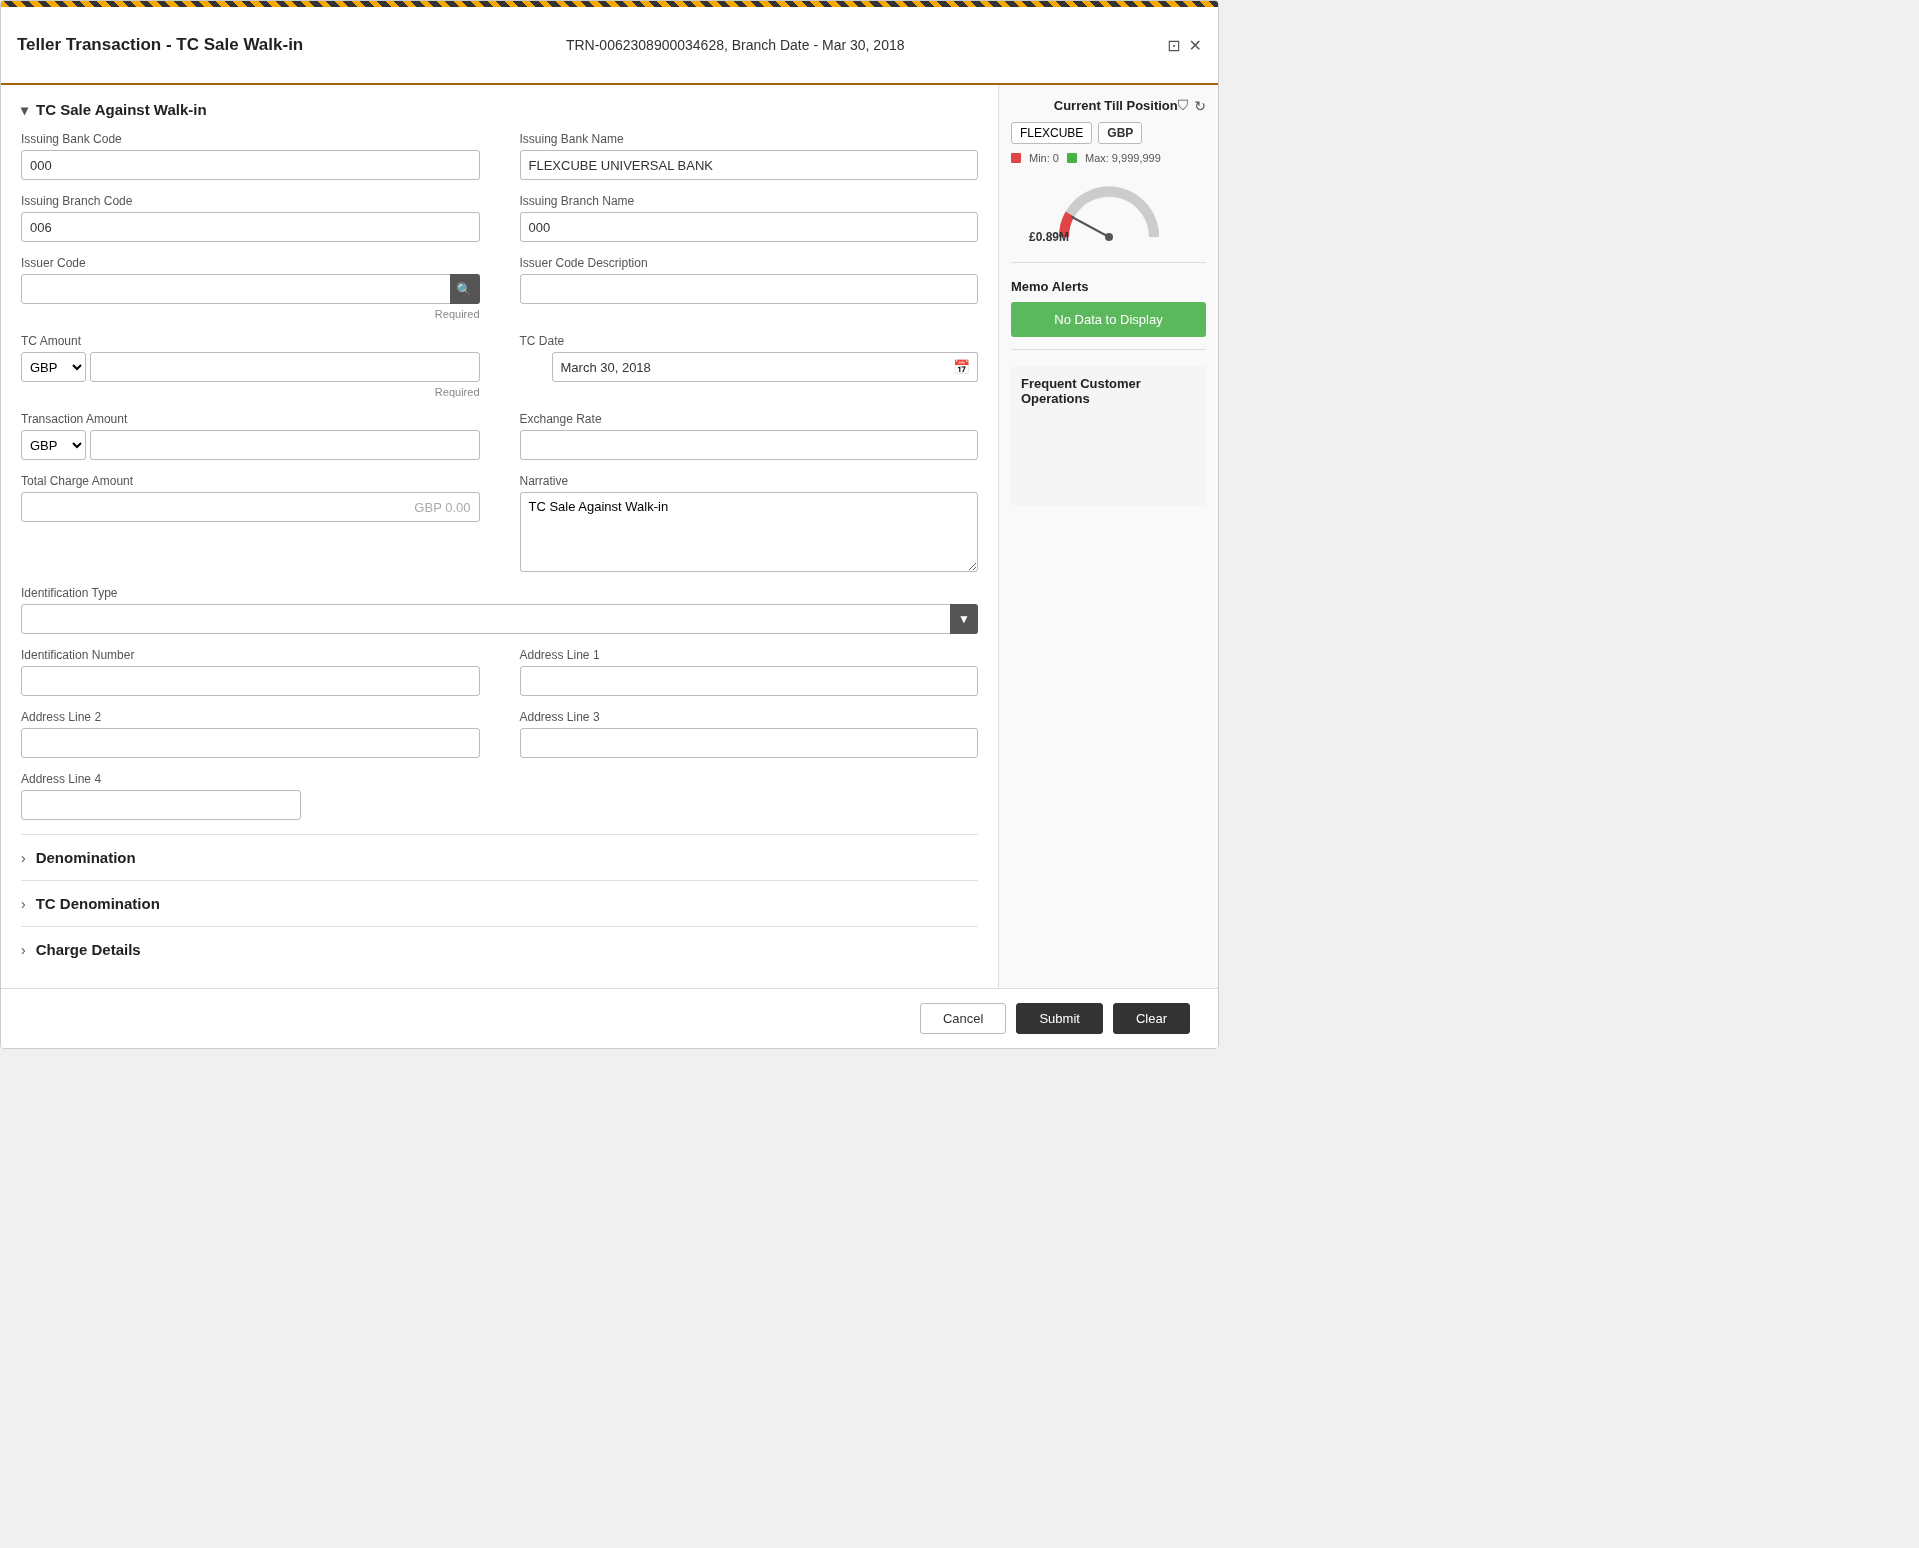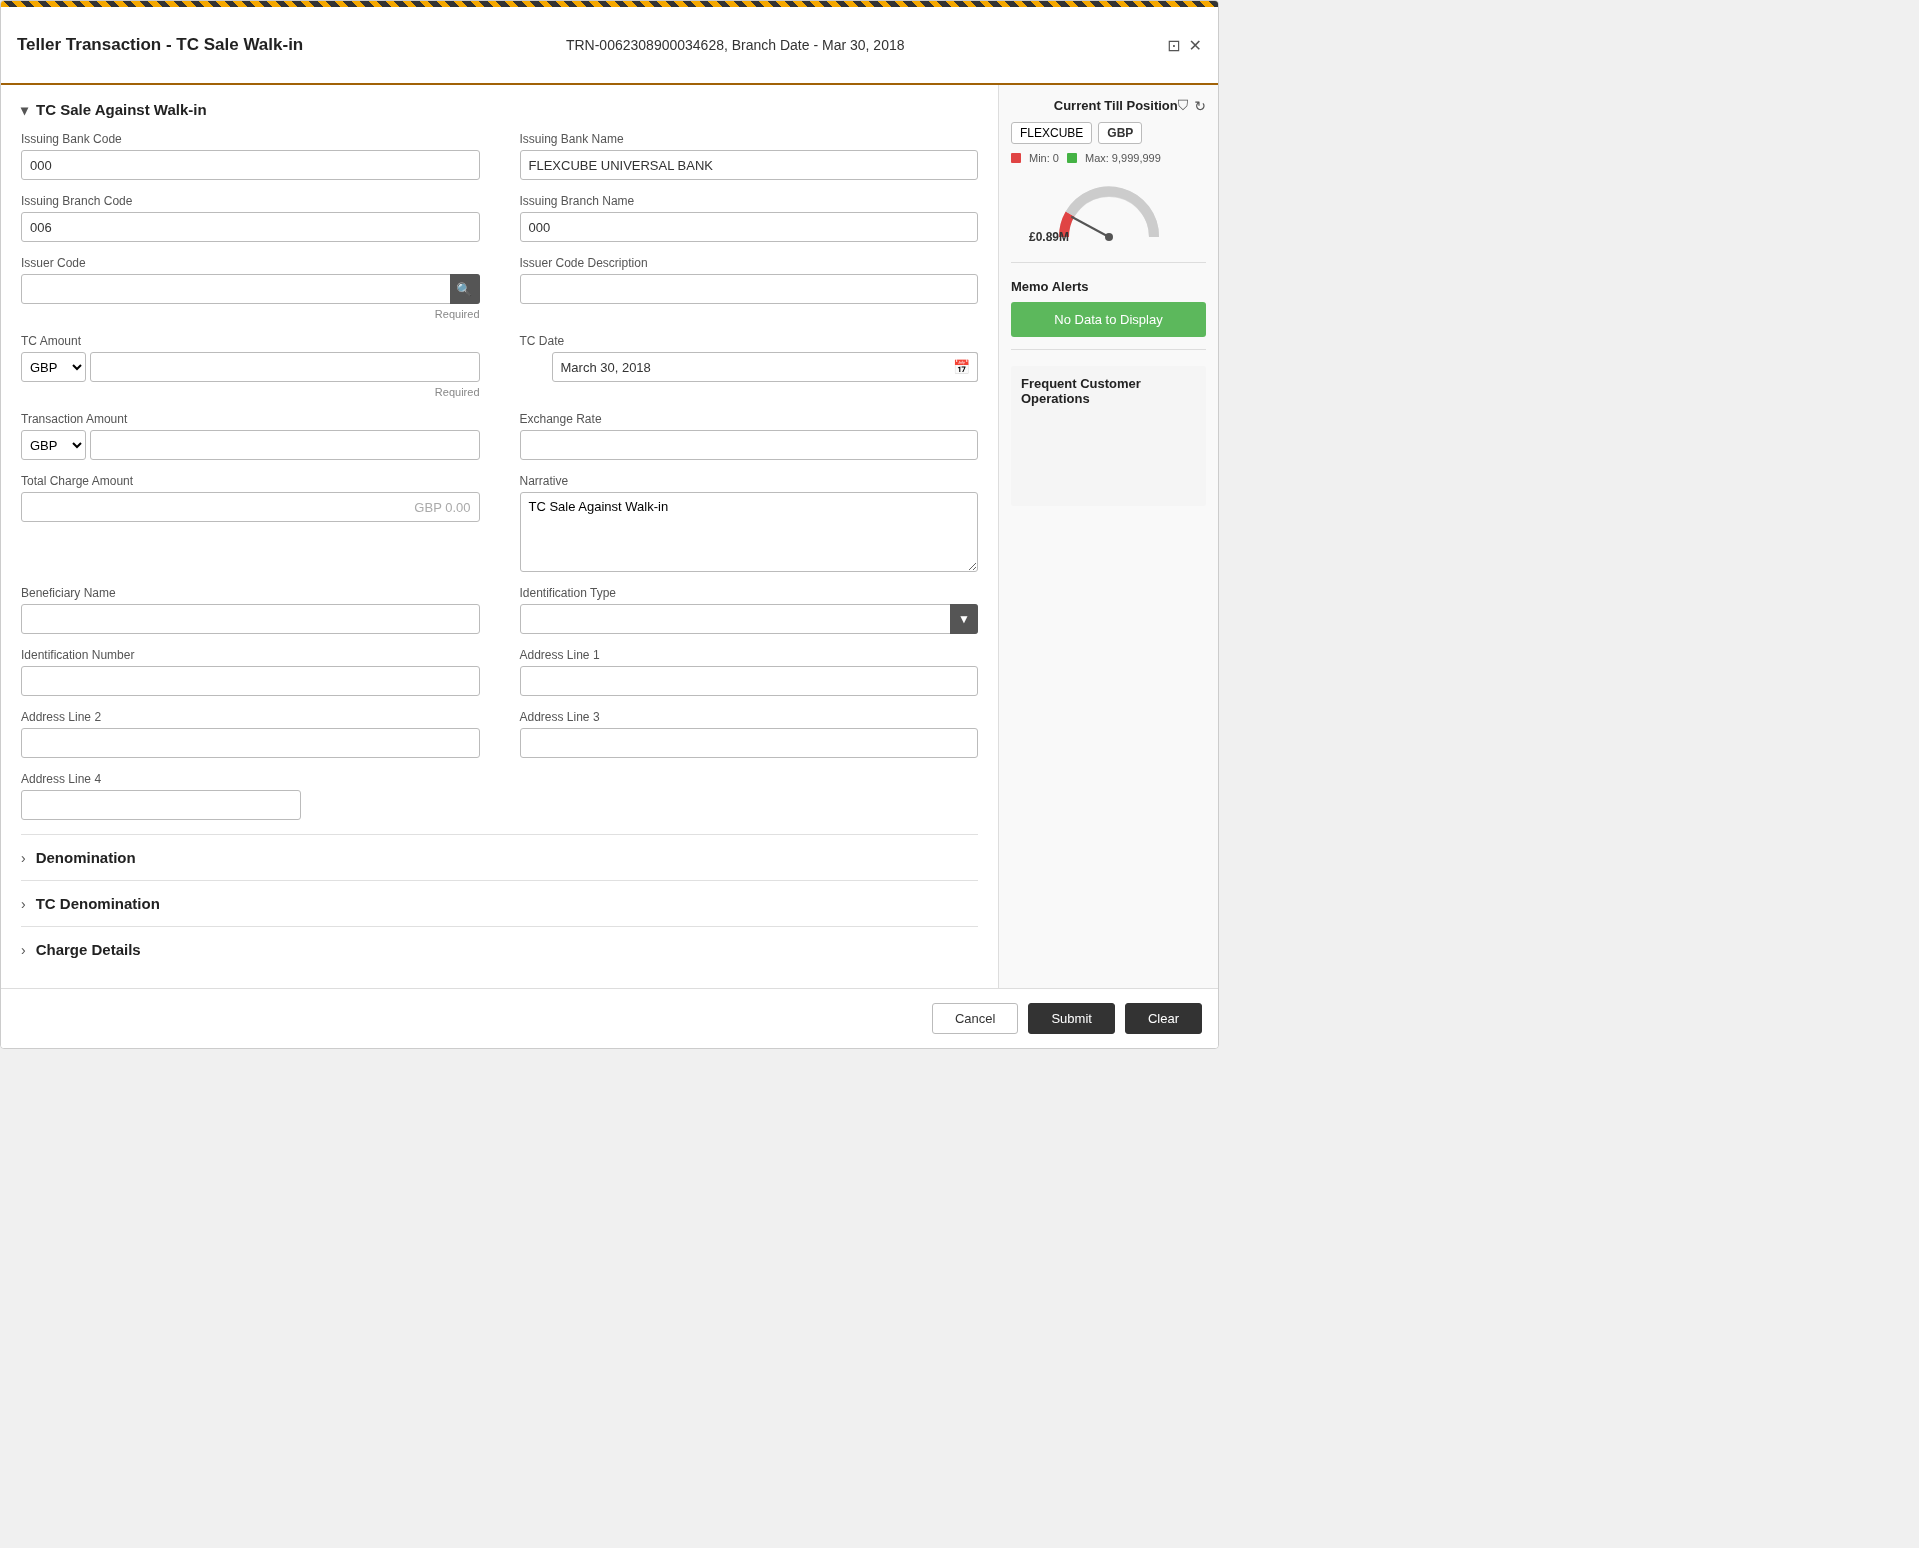--- a/index.html
+++ b/index.html
@@ -276,21 +276,21 @@
       font-size: 15px;
       font-weight: bold;
       color: #222;
     }
 
     
     .footer {
       display: flex;
       justify-content: flex-end;
       gap: 10px;
-      padding: 14px 16px;
+      padding: 14px 28px;
       border-top: 1px solid #ddd;
       background: #fff;
     }
     .btn {
       padding: 7px 22px;
       border-radius: 3px;
       font-size: 13px;
       cursor: pointer;
       border: 1px solid #bbb;
     }
@@ -519,24 +519,20 @@
         </div>
         <div class="form-group">
           <label class="form-label">Narrative</label>
           <textarea class="narrative-textarea" style="width: 100%;">TC Sale Against Walk-in</textarea>
         </div>
       </div>
 
 
       <div class="form-row">
         <div class="form-group">
-          <label class="form-label">Beneficiary Name</label>
-          <input class="form-input" type="text" style="">
-        </div>
-        <div class="form-group">
           <label class="form-label">Identification Type</label>
           <div class="id-type-wrap">
             <select class="id-type-select">
               <option value=""></option>
             </select>
             <div class="dropdown-arrow">▼</div>
           </div>
         </div>
       </div>
 

